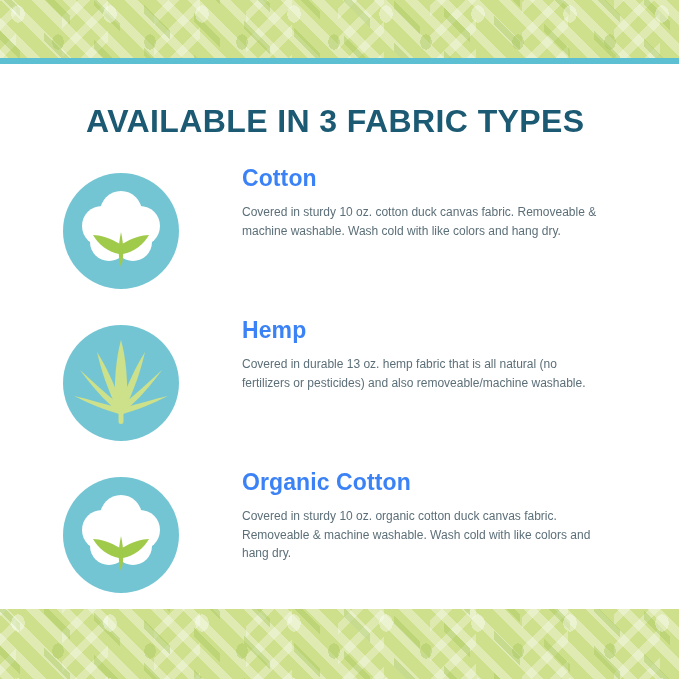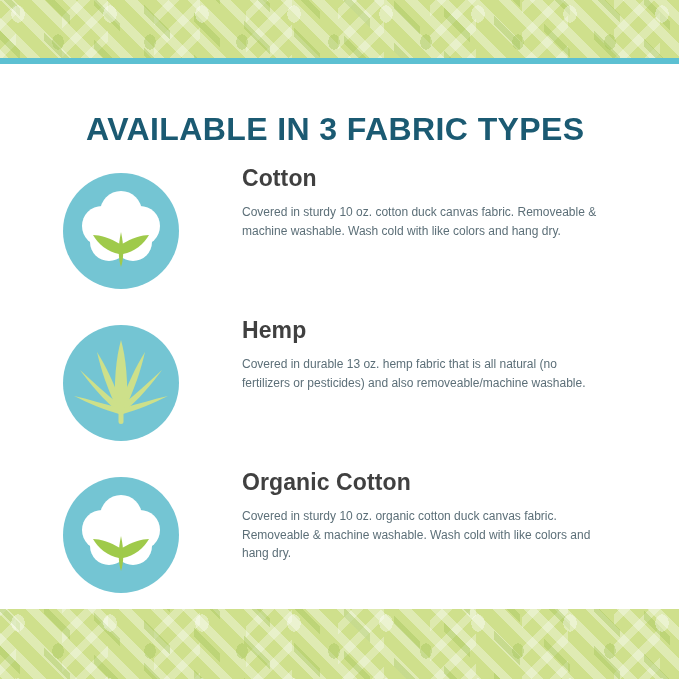--- a/index.html
+++ b/index.html
@@ -91,21 +91,21 @@
     height: 6px;
     background: #5cc0d2;
   }
   .rule-top    { top: 58px; }
   .rule-bottom { bottom: 64px; }
 
   
   .headline {
     position: absolute;
     left: 86px;
-    top: 92px;
+    top: 84px;
     width: 520px;
     font-size: 32px;
     font-weight: bold;
     letter-spacing: 0.4px;
     color: #1b5a72;
     line-height: 1;
     text-transform: uppercase;
     white-space: nowrap;
   }
 
@@ -132,21 +132,21 @@
   .icon-wrap svg { display: block; }
 
   .row-text {
     margin-left: 62px;
     width: 366px;
     padding-top: 6px;
   }
   .row-title {
     font-size: 23px;
     font-weight: bold;
-    color: #404040;
+    color: #3b82f6;
     line-height: 1.1;
     margin: 0 0 12px 0;
     letter-spacing: 0.1px;
   }
   .row-body {
     font-size: 12px;
     color: #5c6f78;
     line-height: 1.52;
     margin: 0;
   }

